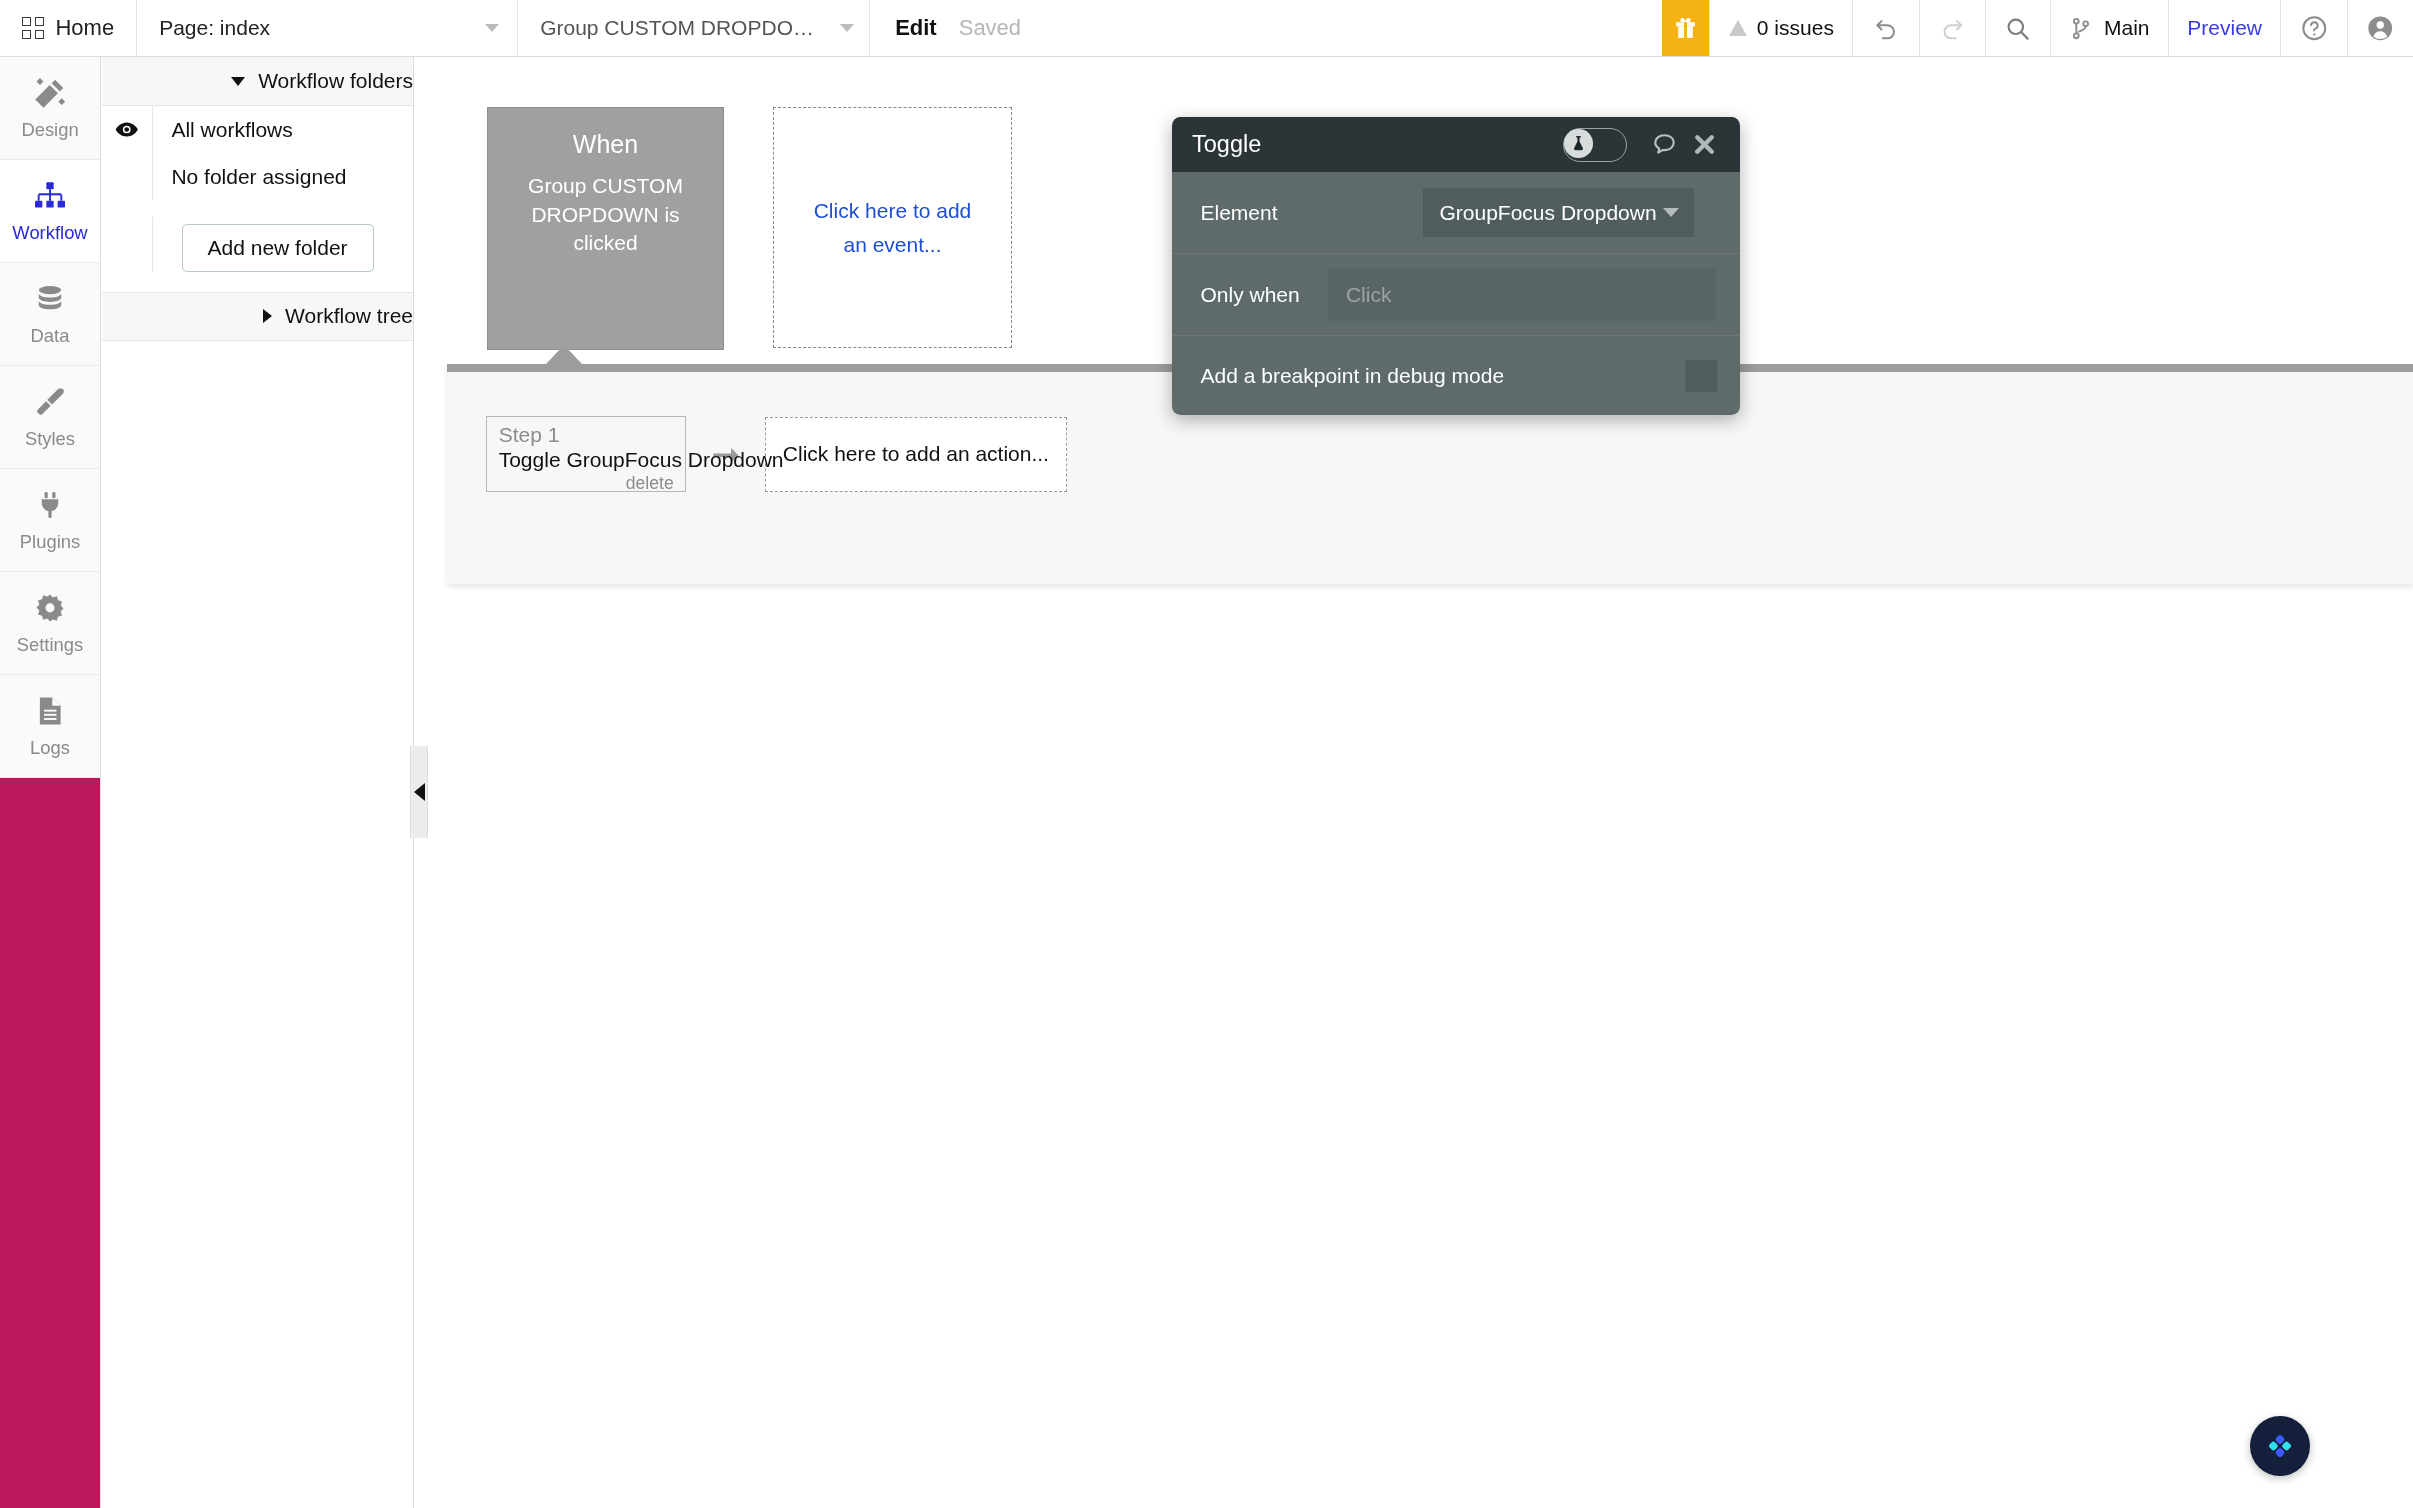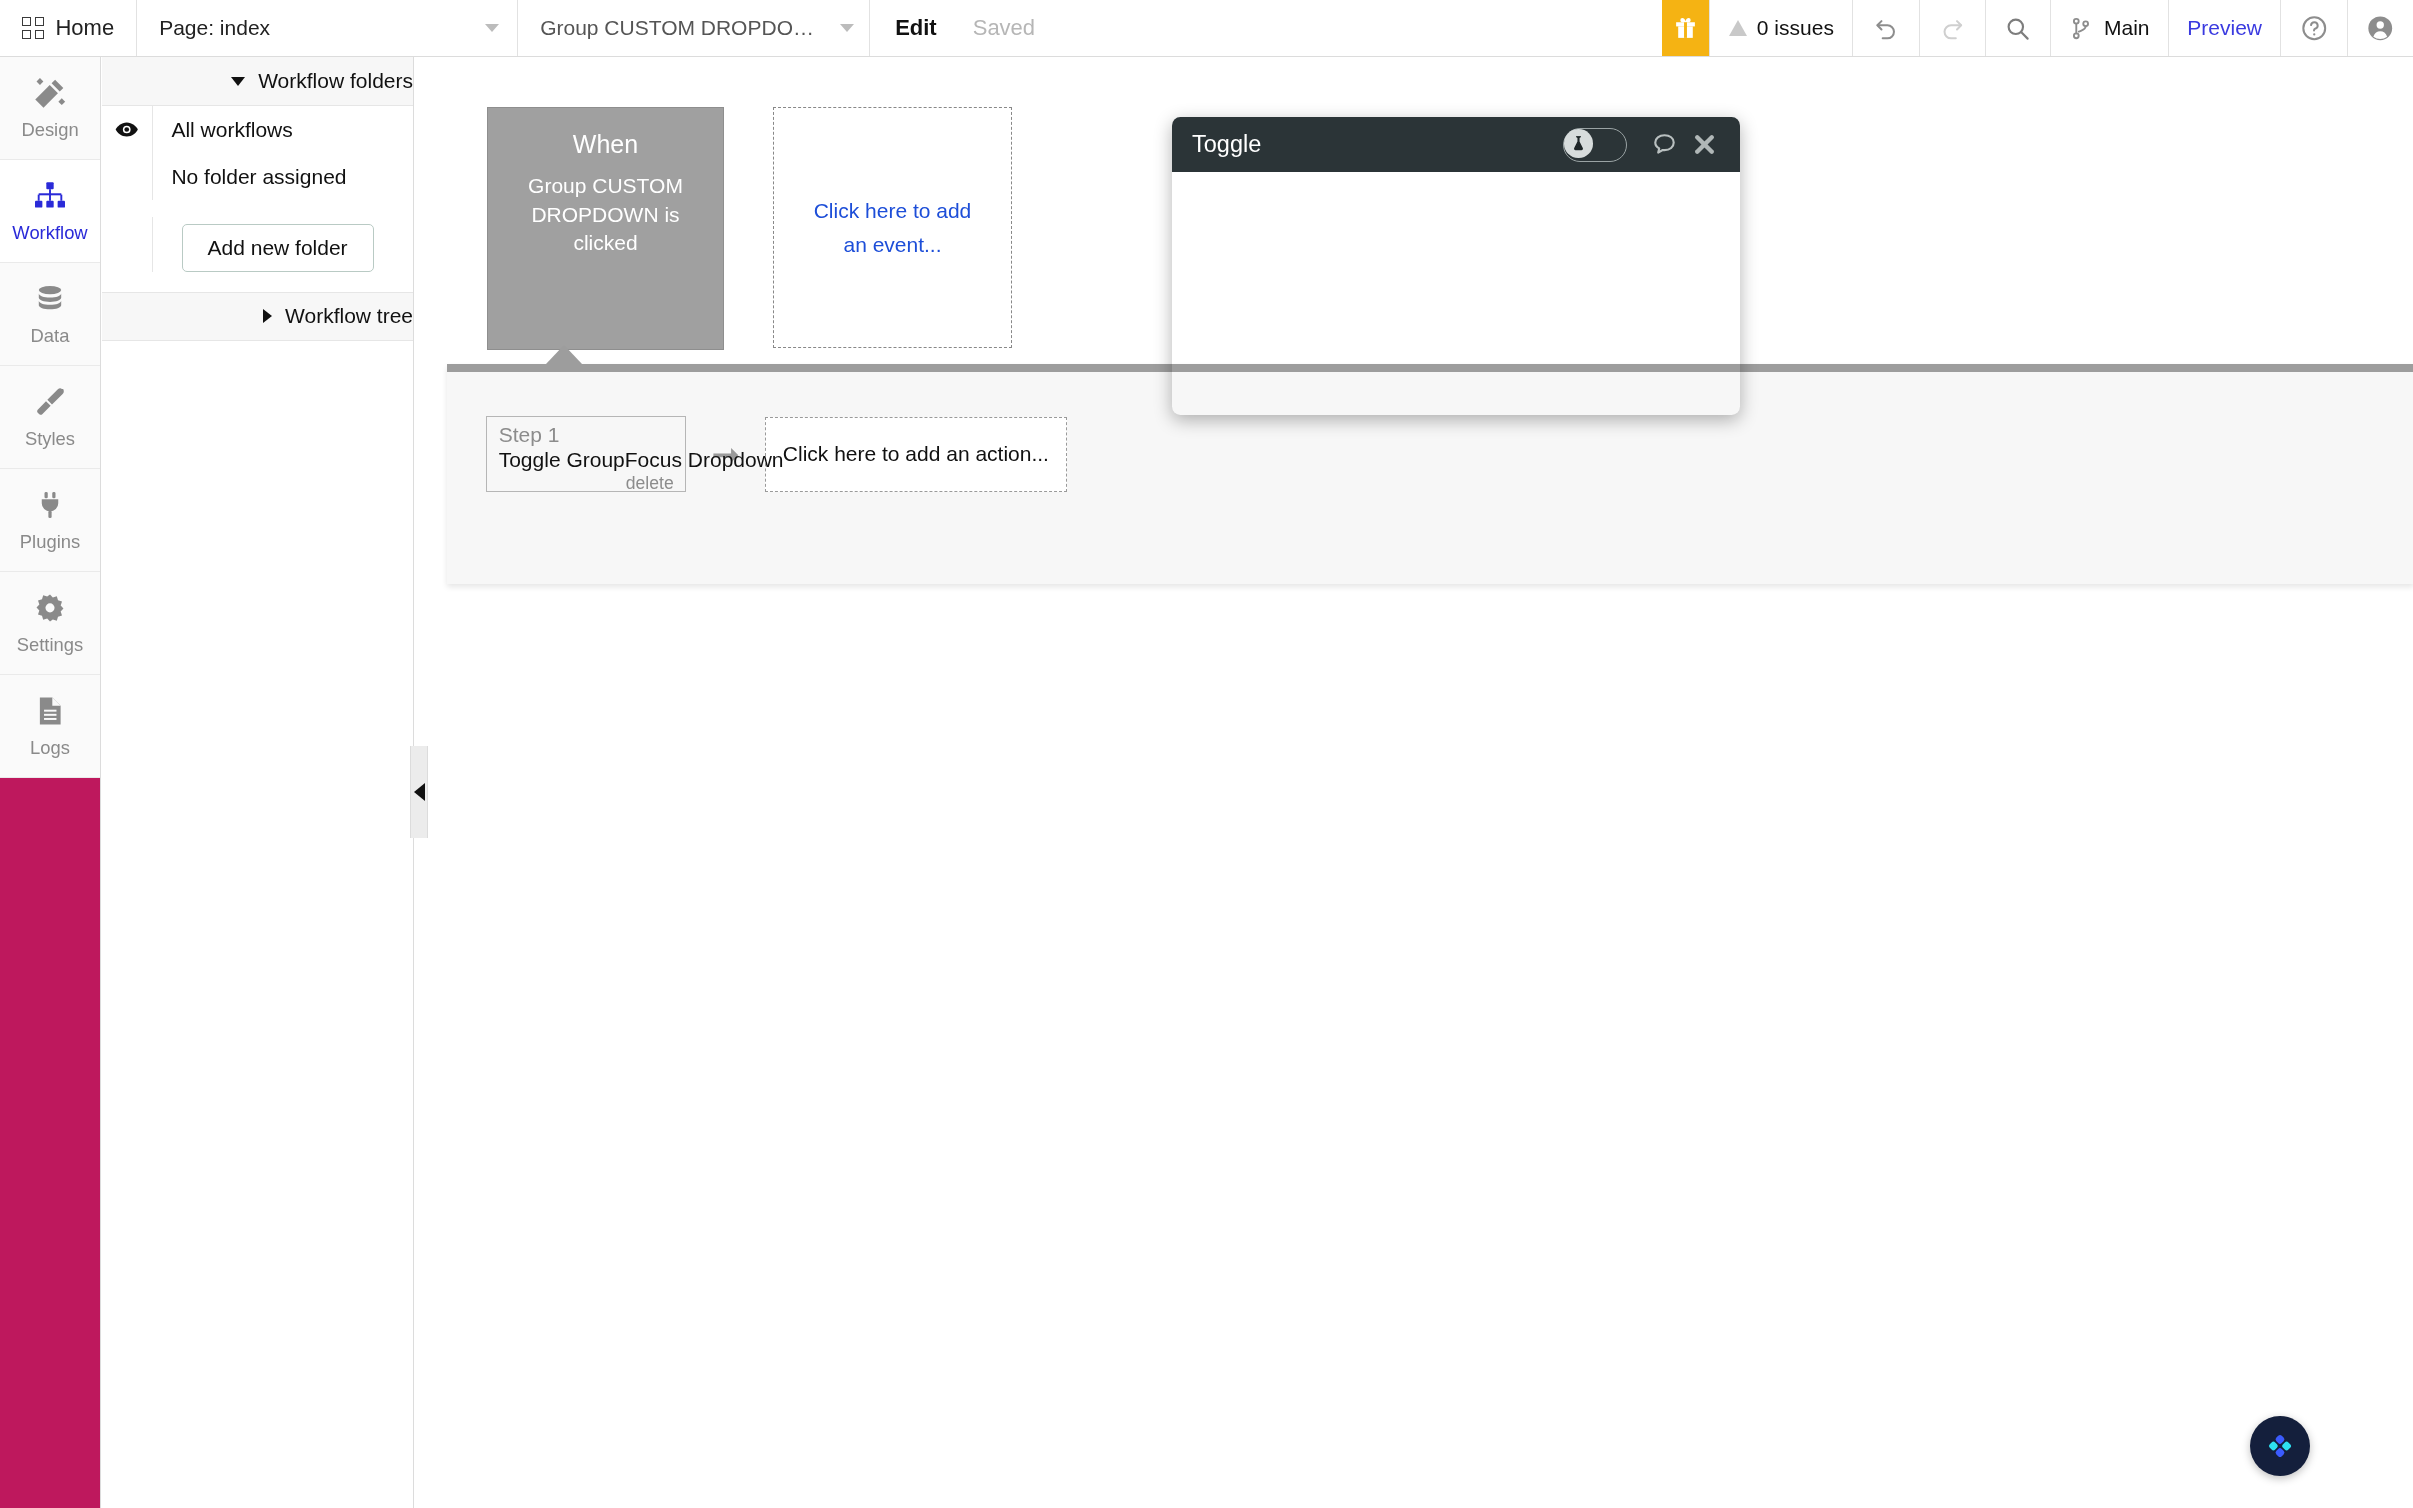--- a/index.html
+++ b/index.html
@@ -51,21 +51,21 @@
 
   .caret-down {
     width: 0; height: 0;
     border-left: 7.5px solid transparent;
     border-right: 7.5px solid transparent;
     border-top: 8.4px solid #bcbcbc;
     flex: 0 0 auto;
   }
 
   .tb-edit {
-    display: flex; align-items: center; gap: 36px;
+    display: flex; align-items: center; gap: 22px;
     padding: 0 25px;
     flex: 1 1 auto;
   }
   .tb-edit-label { font-size: 22px; color: #111; font-weight: 600; cursor: pointer; }
   .tb-saved-label { font-size: 22px; color: #b6b6b6; }
 
   .tb-right { display: flex; align-items: stretch; }
   .tb-cell {
     display: flex; align-items: center; justify-content: center;
     gap: 10px;
@@ -657,20 +657,43 @@
     </span>
 
     <span class="dlg-ico-btn">
       <svg width="25" height="25" viewBox="0 0 24 24" stroke="#b0b7b7" stroke-width="4.2" stroke-linecap="round">
         <line x1="5" y1="5" x2="19" y2="19"></line>
         <line x1="19" y1="5" x2="5" y2="19"></line>
       </svg>
     </span>
   </div>
 
+  <div class="dlg-body">
+
+    <div class="dlg-row">
+      <span class="dlg-label el">Element</span>
+      <span class="dlg-select">
+        <span class="dlg-select-val">GroupFocus Dropdown</span>
+        <span class="caret-light"></span>
+      </span>
+    </div>
+
+    <div class="dlg-row">
+      <span class="dlg-label ow">Only when</span>
+      <span class="dlg-input">
+        <span class="dlg-input-ph">Click</span>
+      </span>
+    </div>
+
+    <div class="dlg-row last">
+      <span class="dlg-label">Add a breakpoint in debug mode</span>
+      <span class="dlg-checkbox"></span>
+    </div>
+
+  </div>
 </div>
 
 <div class="help-fab">
   <svg width="34" height="34" viewBox="0 0 40 40">
     <g transform="rotate(45 20 20)">
       <rect x="10" y="10" width="9" height="9" rx="3" fill="#3b5bfd"></rect>
       <rect x="21" y="10" width="9" height="9" rx="3" fill="#2ee0f0"></rect>
       <rect x="10" y="21" width="9" height="9" rx="3" fill="#2ee0f0"></rect>
       <rect x="21" y="21" width="9" height="9" rx="3" fill="#3b5bfd"></rect>
     </g>

